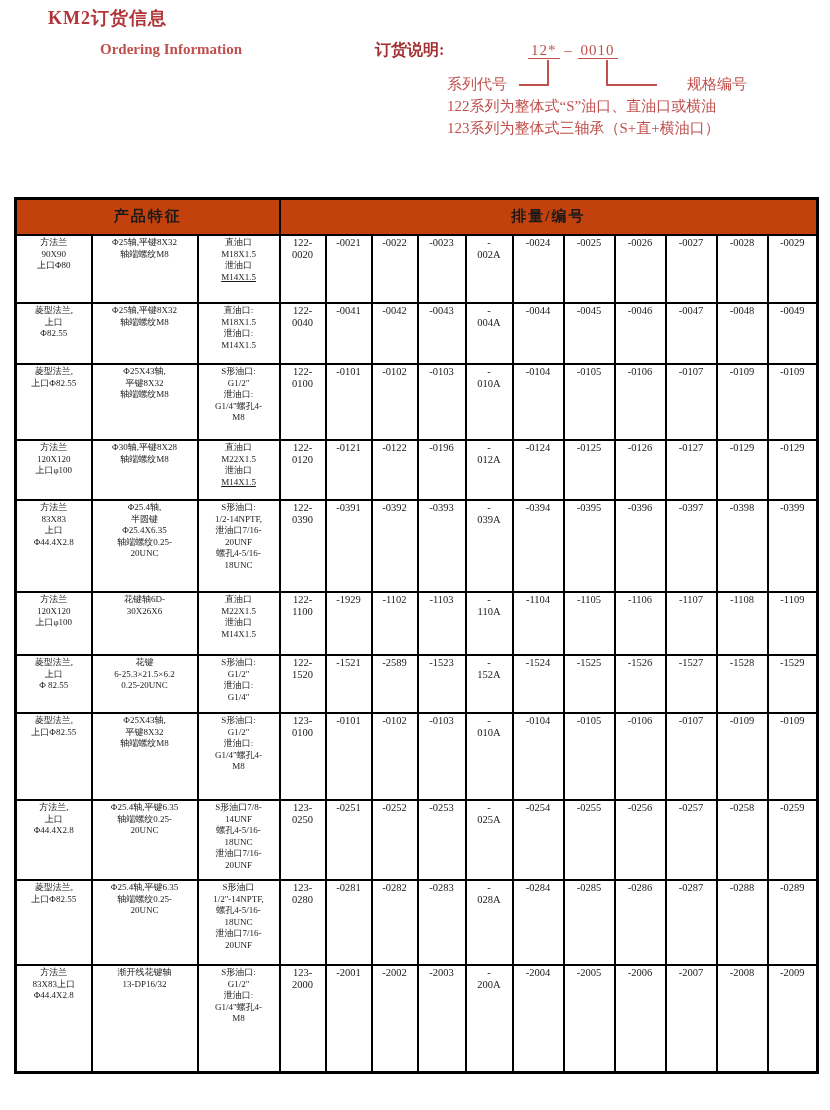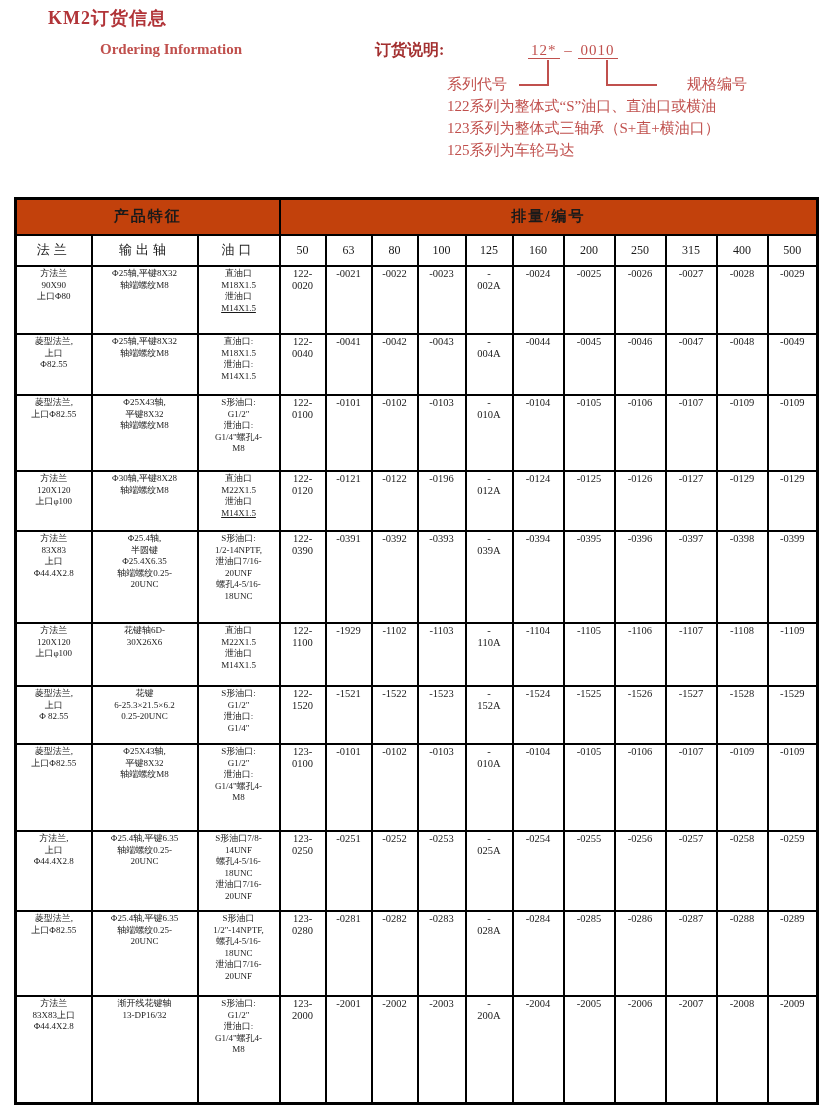--- a/index.html
+++ b/index.html
@@ -124,21 +124,20 @@
 
   <div class="conn conn-left"></div>
   <div class="conn conn-right"></div>
 
   <div class="series-label">系列代号</div>
   <div class="spec-label">规格编号</div>
 
   <div class="notes">
     <div>122系列为整体式“S”油口、直油口或横油</div>
     <div>123系列为整体式三轴承（S+直+横油口）</div>
-    <div>125系列为车轮马达</div>
   </div>
 
   <table class="main">
     <colgroup>
       <col style="width:76px">
         <col style="width:106px">
         <col style="width:82px">
       <col style="width:46px">
         <col style="width:46px">
         <col style="width:46px">
@@ -149,36 +148,20 @@
         <col style="width:51px">
         <col style="width:51px">
       <col style="width:51px">
         <col style="width:50px">
     </colgroup>
     <thead>
       <tr>
         <th class="ghead" colspan="3">产品特征</th>
         <th class="ghead" colspan="11">排量/编号</th>
       </tr>
-      <tr>
-        <th class="chead cn-head">法兰</th>
-        <th class="chead cn-head">输出轴</th>
-        <th class="chead cn-head">油口</th>
-        <th class="chead num-head">50</th>
-        <th class="chead num-head">63</th>
-        <th class="chead num-head">80</th>
-        <th class="chead num-head">100</th>
-        <th class="chead num-head">125</th>
-        <th class="chead num-head">160</th>
-        <th class="chead num-head">200</th>
-        <th class="chead num-head">250</th>
-        <th class="chead num-head">315</th>
-        <th class="chead num-head">400</th>
-        <th class="chead num-head">500</th>
-      </tr>
     </thead>
     <tbody>
         <tr>
           <td class="cn">方法兰
 90X90
 上口Φ80</td>
           <td class="cn">Φ25轴,平键8X32
 轴端螺纹M8</td>
           <td class="cn">直油口
 M18X1.5
@@ -330,21 +313,21 @@
           <td class="cn">花键
 6-25.3×21.5×6.2
 0.25-20UNC</td>
           <td class="cn">S形油口:
 G1/2"
 泄油口:
 G1/4"</td>
           <td class="num">122-
 1520</td>
           <td class="num">-1521</td>
-          <td class="num">-1522</td>
+          <td class="num">-2589</td>
           <td class="num">-1523</td>
           <td class="num">-
 152A</td>
           <td class="num">-1524</td>
           <td class="num">-1525</td>
           <td class="num">-1526</td>
           <td class="num">-1527</td>
           <td class="num">-1528</td>
           <td class="num">-1529</td>
         </tr>

